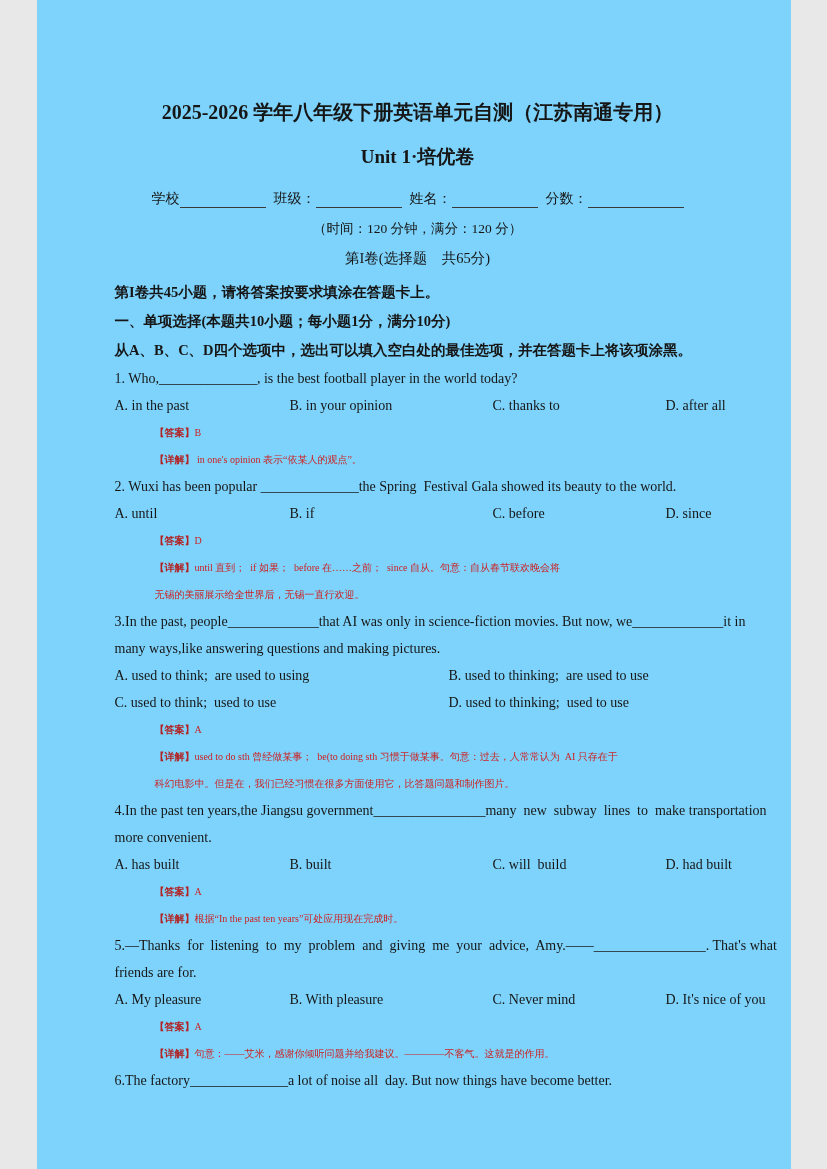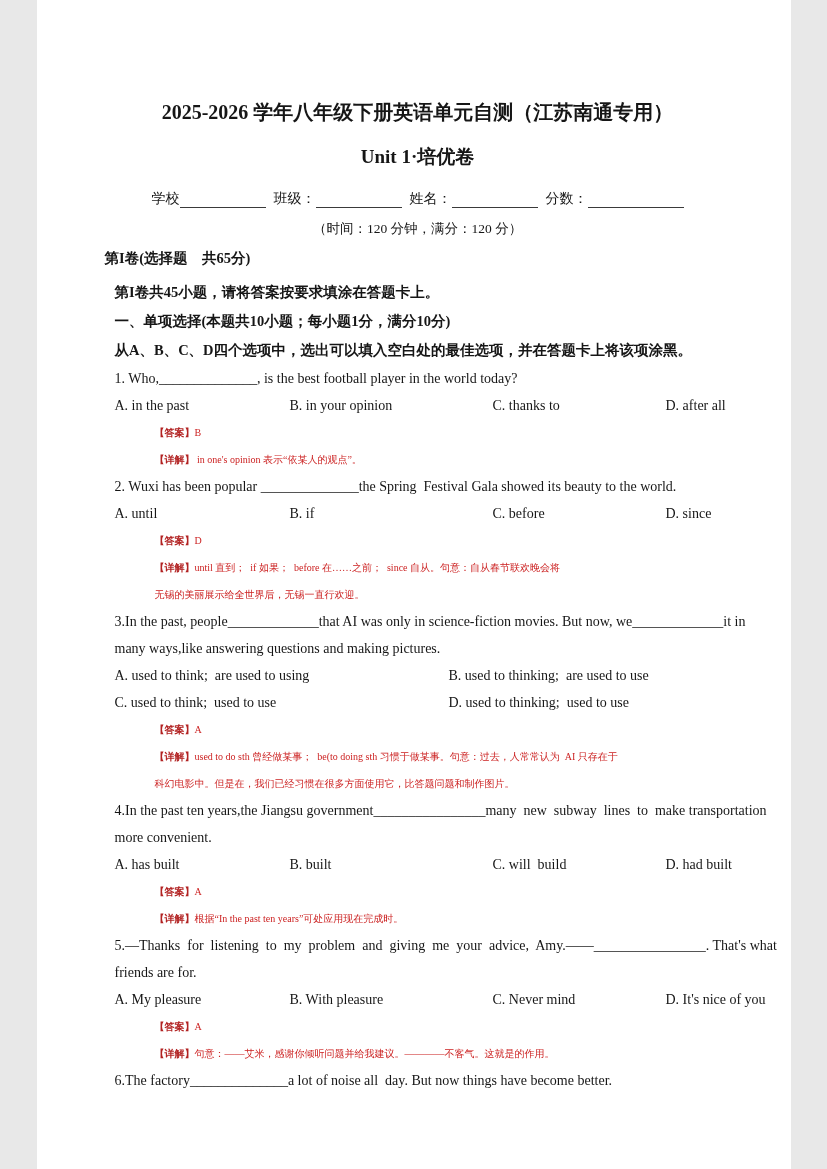--- a/index.html
+++ b/index.html
@@ -1,28 +1,28 @@
 <!DOCTYPE html>
 <html style="--accent-red: #b22222; --analysis-red: #cc2222;"><head>
 <meta charset="utf-8">
 <style>
   html,body{margin:0;padding:0;background:#e8e8e8;}
   .page{
-    width:754px;height:1169px;background:#ffffff;margin:0 auto;
+    width:754px;height:1169px;background:#7dd3fc;margin:0 auto;
     box-sizing:border-box;padding:100px 60px 0 78px;overflow:hidden;
     font-family:"Liberation Serif","DejaVu Serif",serif;color:#161616;
   }
   .title{text-align:center;font-weight:bold;font-size:20px;line-height:24px;margin:0 0 22px -10px;white-space:nowrap;}
   .subtitle{text-align:center;font-weight:bold;font-size:19px;line-height:22px;margin:0 0 22px -10px;}
   .info-row{display:flex;justify-content:center;align-items:flex-end;font-size:14px;margin:0 0 12px -10px;}
   .info-field{display:flex;align-items:flex-end;}
   .blank-line{display:inline-block;width:86px;height:15px;border-bottom:1px solid #3a3a3a;margin-right:8px;}
   .blank-line.last{width:96px;margin-right:0;}
   .time-line{text-align:center;font-size:13.5px;line-height:18px;margin:0 0 10px -10px;}
-  .vol-title{text-align:left;font-weight:bold;font-size:14.5px;line-height:20px;margin:0 0 10px -10px;}
+  .vol-title{text-align:center;font-weight:normal;font-size:14.5px;line-height:20px;margin:0 0 10px -10px;}
   .bold-line{font-weight:bold;font-size:14.5px;line-height:29px;white-space:pre;}
   .q-line{font-size:14px;line-height:27px;white-space:pre;}
   .opt-grid{font-size:14px;line-height:27px;}
   .options-4{display:grid;grid-template-columns:147px 175px 145px auto;gap:28px;}
   .options-2{display:grid;grid-template-columns:322px auto;gap:12px;}
   .opt-cell{white-space:pre;}
   .red-line{font-size:10px;line-height:27px;white-space:pre;color:var(--analysis-red,#cc2222);margin-left:40px;}
   .marker{font-weight:bold;color:var(--accent-red,#b22222);}
   .question-block{margin:0;}
 </style>

